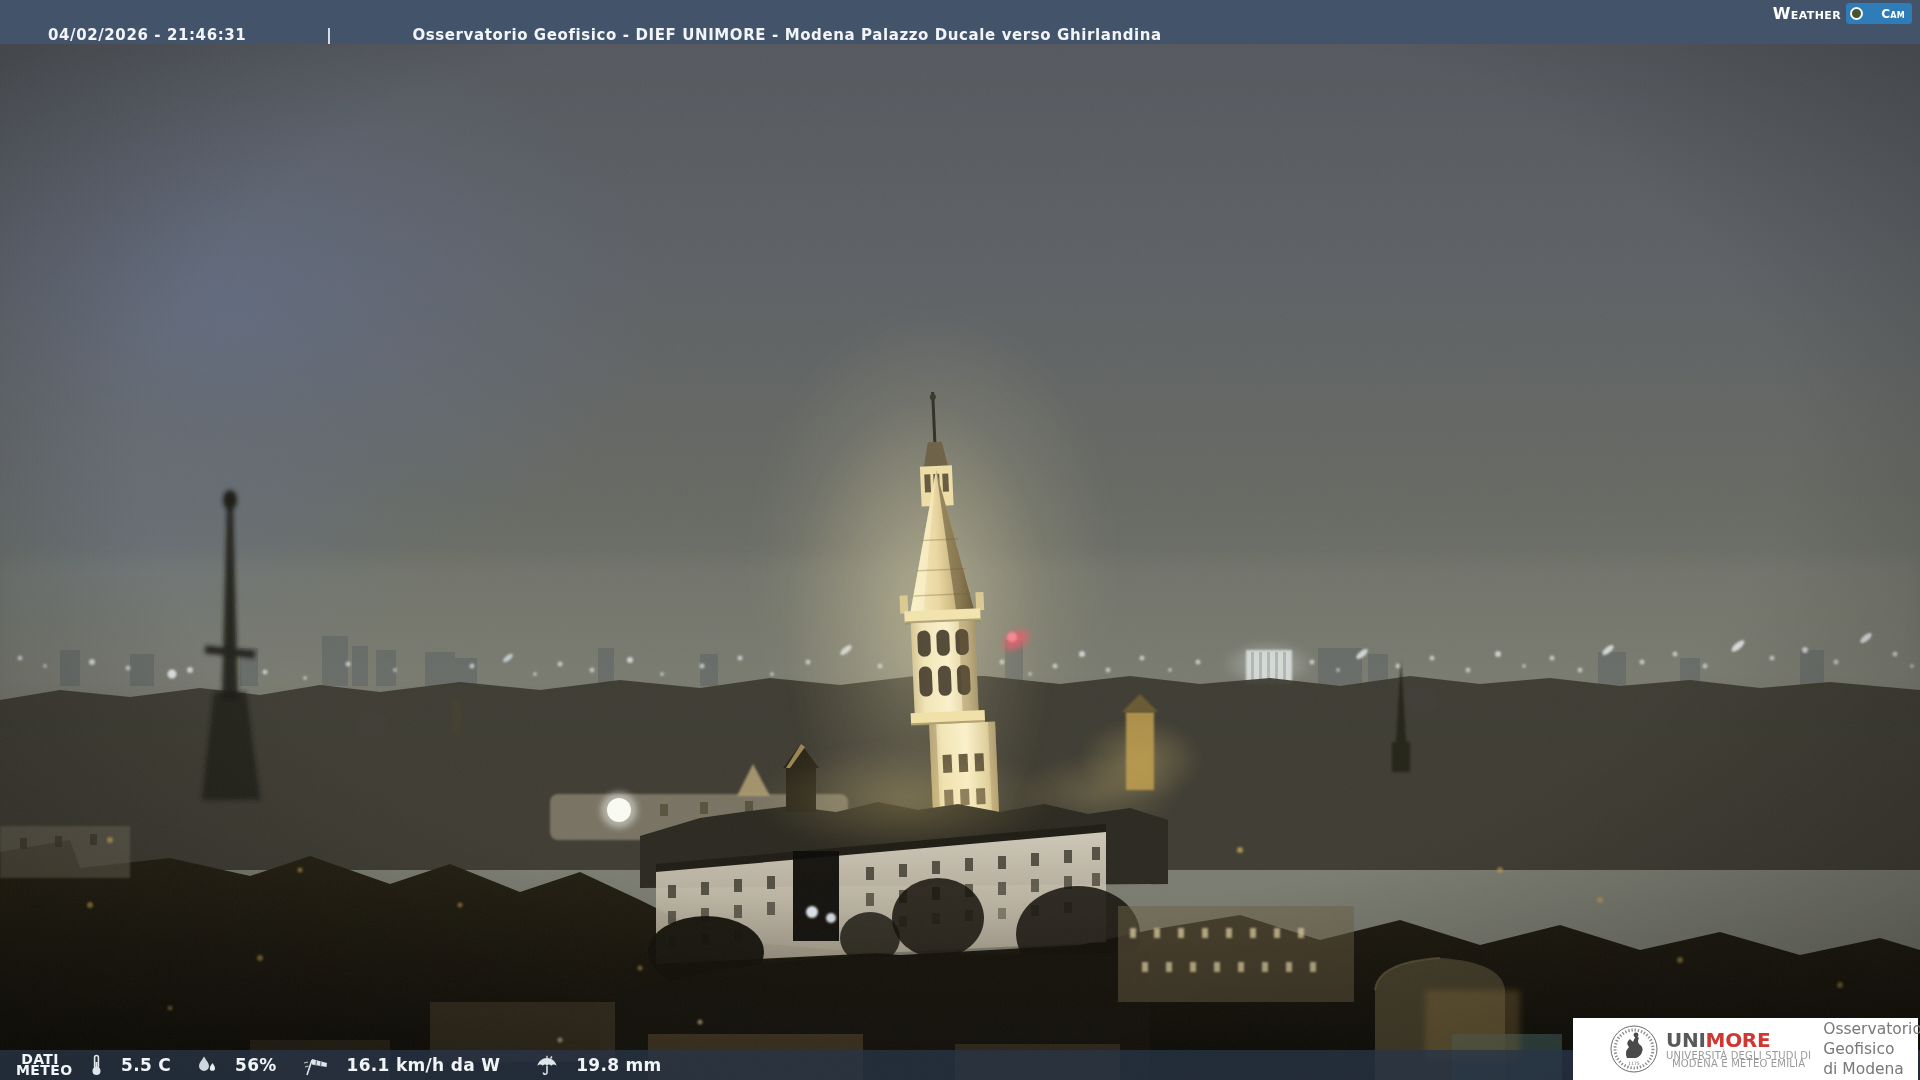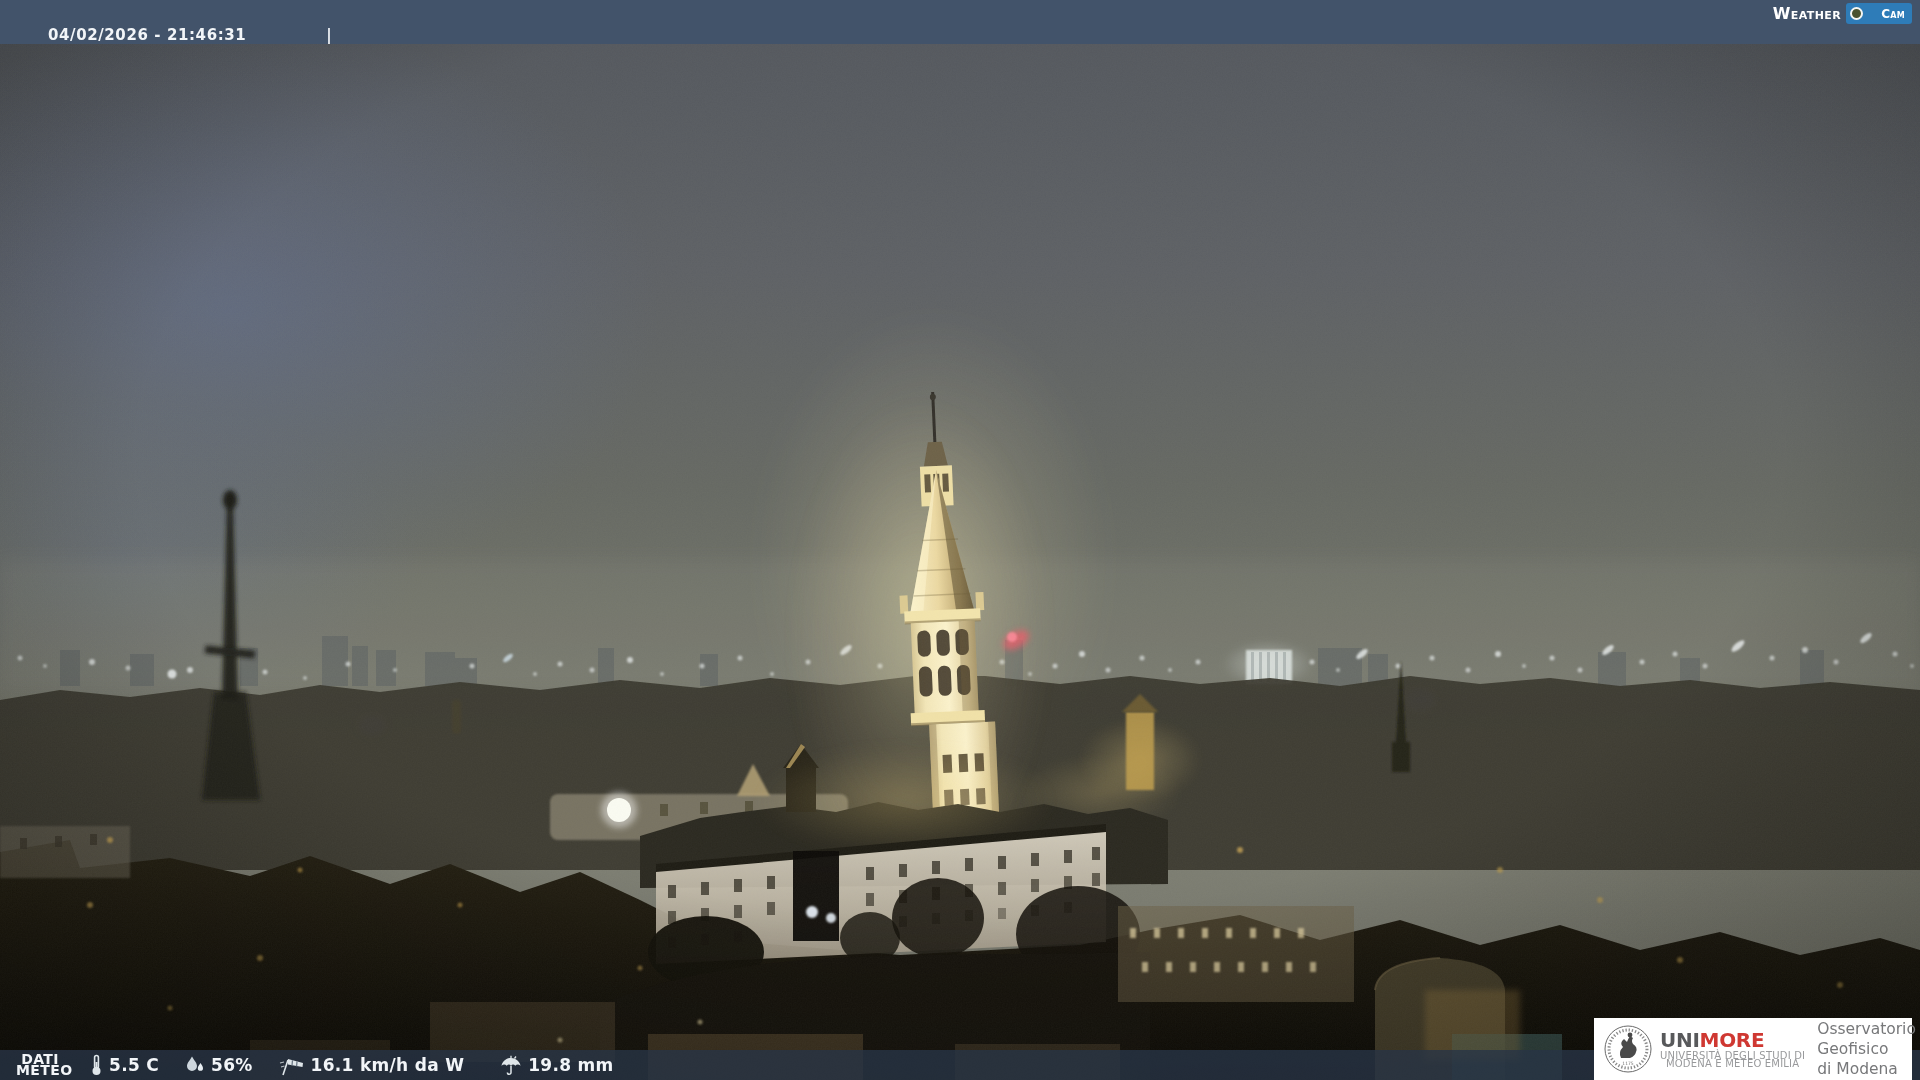--- a/index.html
+++ b/index.html
@@ -23,29 +23,29 @@
   .lens{width:13px;height:13px;border-radius:50%;background:#49522f;
         border:2.5px solid #f4f6f3;box-sizing:border-box;display:inline-block;}
   .cambox .c{font-variant:small-caps;font-size:12px;font-weight:700;color:#ffffff;letter-spacing:.3px;margin-left:14px;}
 
   
   .meteobar{position:absolute;left:0;bottom:0;width:100%;height:30px;
             background:rgba(40,53,70,.8);display:flex;align-items:center;
             color:var(--bar-text,#f2f5f8);z-index:5;}
   .mlabel{margin-left:16px;width:48px;text-align:center;font-size:14px;
           font-weight:700;line-height:11px;letter-spacing:.4px;}
-  .reading{display:flex;align-items:center;gap:6px;font-size:17px;font-weight:700;
+  .reading{display:flex;align-items:center;gap:18px;font-size:17px;font-weight:700;
            letter-spacing:.3px;white-space:nowrap;}
   .reading svg{display:block;}
   .r-temp{margin-left:26px;} .r-hum{margin-left:26px;}
   .r-wind{margin-left:26px;} .r-rain{margin-left:36px;}
 
   
-  .logobox{position:absolute;right:8px;bottom:0;width:318px;height:62px;background:#ffffff;
-           display:flex;align-items:center;z-index:6;cursor:pointer;}
+  .logobox{position:absolute;right:2px;bottom:0;width:318px;height:62px;background:#ffffff;
+           display:flex;align-items:center;z-index:6;cursor:pointer;padding-left:27px;}
   .seal{margin-left:10px;flex:0 0 auto;}
   .wordmark{margin-left:8px;flex:0 0 auto;}
   .um{font-size:20px;font-weight:700;letter-spacing:-.3px;line-height:20px;}
   .um .uni{color:#58595b;} .um .more{color:var(--unimore-red,#cf3832);}
   .sub{font-size:10px;color:#98999b;letter-spacing:.2px;line-height:8px;margin-top:2px;text-align:center;}
   .obs{margin-left:12px;font-size:15.5px;color:var(--logo-text-gray,#77787a);line-height:20px;}
 </style>
 </head>
 <body>
 
@@ -423,20 +423,21 @@
         <circle cx="170" cy="1008" r="2.5" fill="#caa54e" opacity=".5"></circle>
     </g>
 
     <rect x="0" y="0" width="1920" height="1080" fill="url(#vig)"></rect>
     <rect x="0" y="0" width="1920" height="1080" filter="url(#grain)" opacity=".5"></rect>
   </svg>
 
   <header class="topbar">
     <span class="ts">04/02/2026 - 21:46:31</span>
     <span class="sep">|</span>
+    <span class="title">Osservatorio Geofisico - DIEF UNIMORE - Modena Palazzo Ducale verso Ghirlandina</span>
     <div class="brand">
       <span class="w">Weather</span>
       <span class="cambox">
         <span class="lens"></span>
         <span class="c">Cam</span>
       </span>
     </div>
   </header>
 
   <footer class="meteobar">

